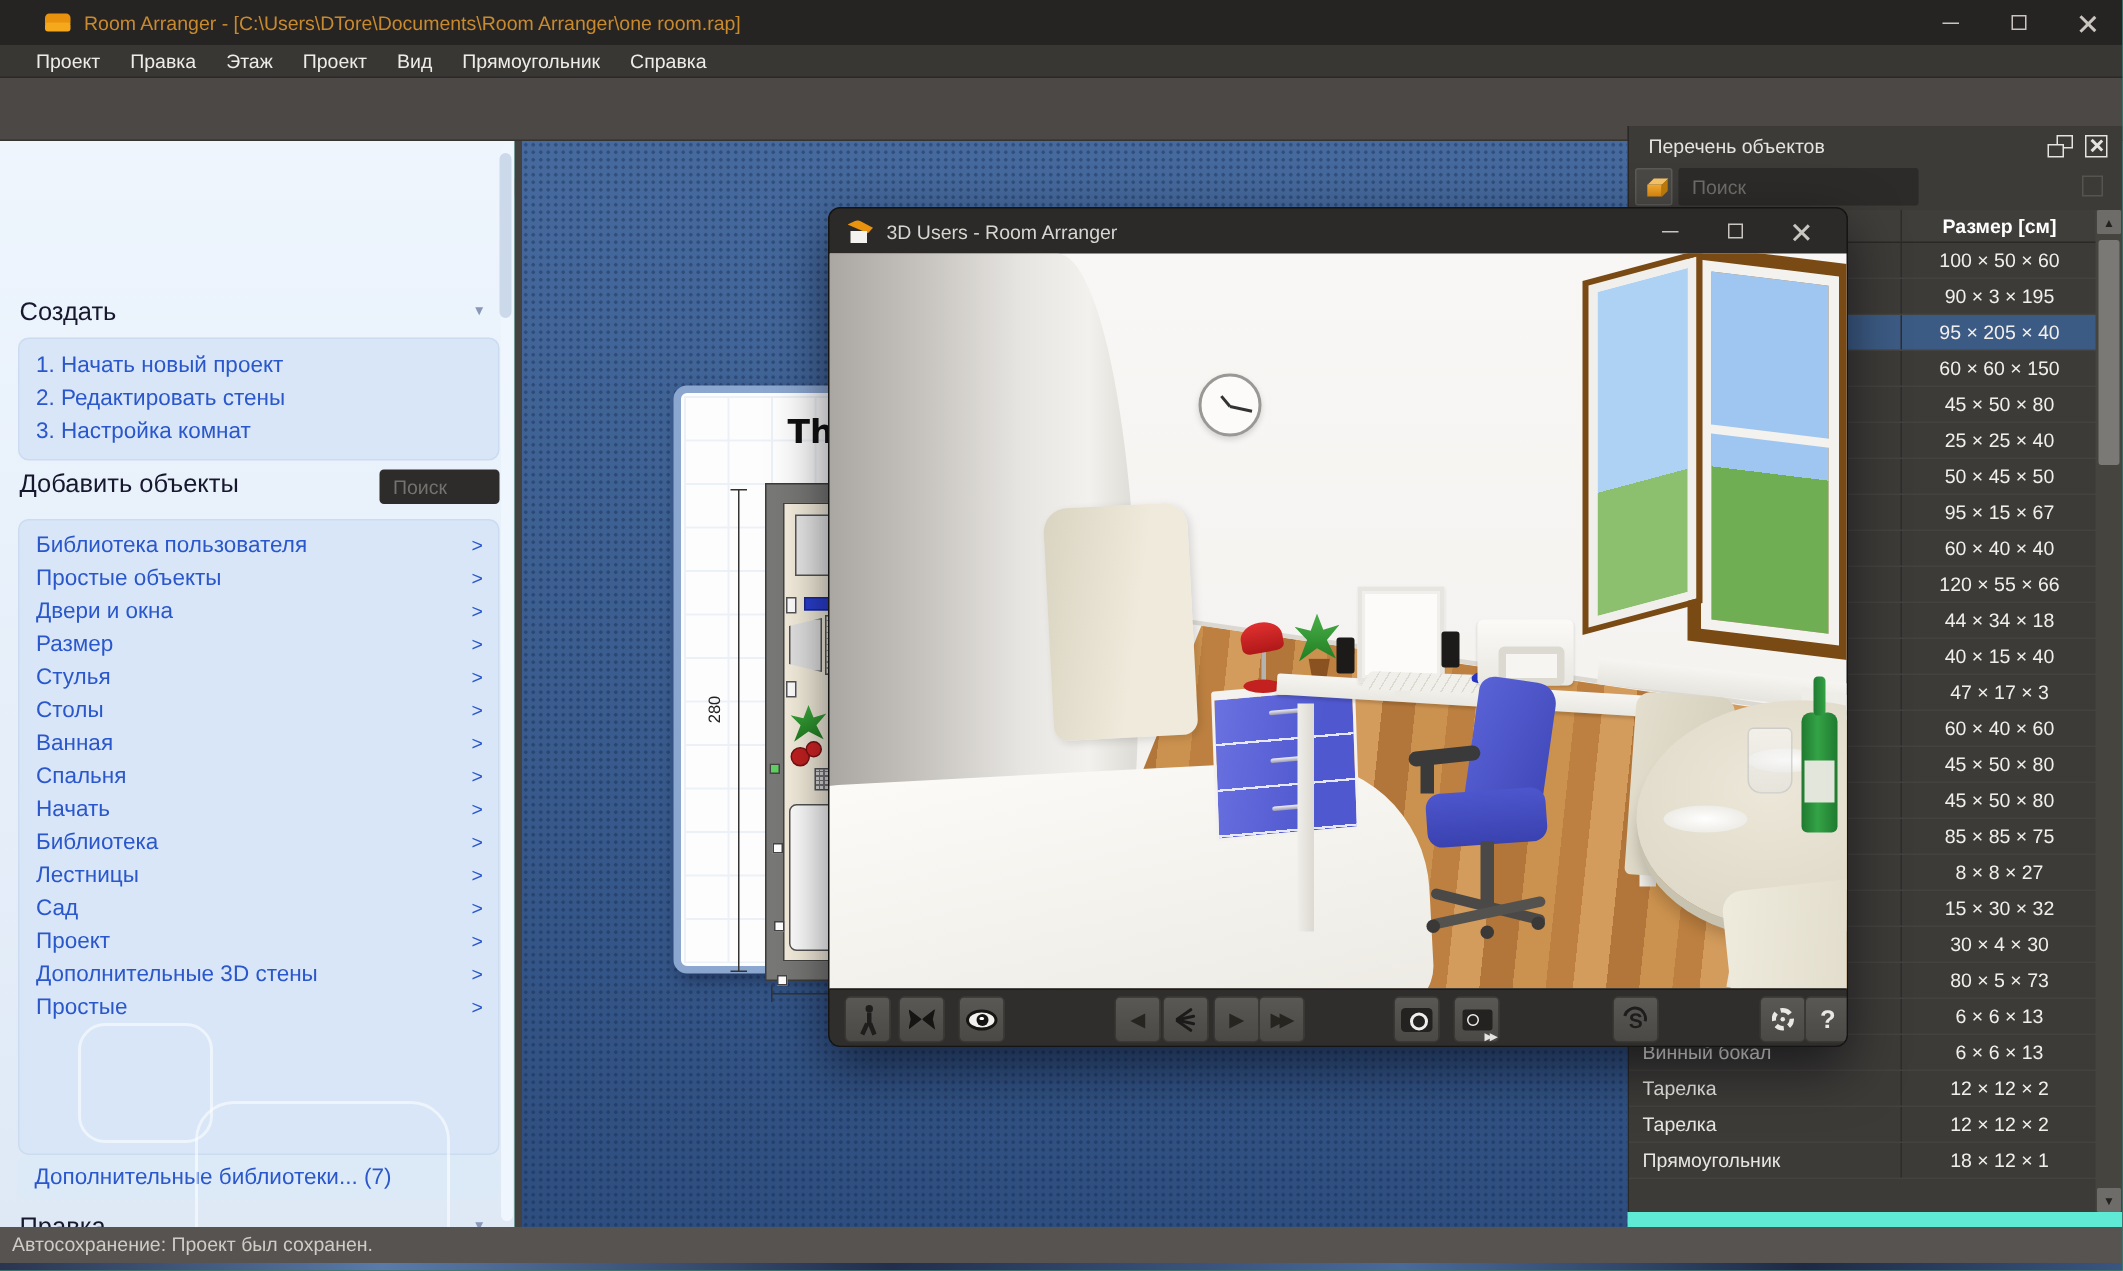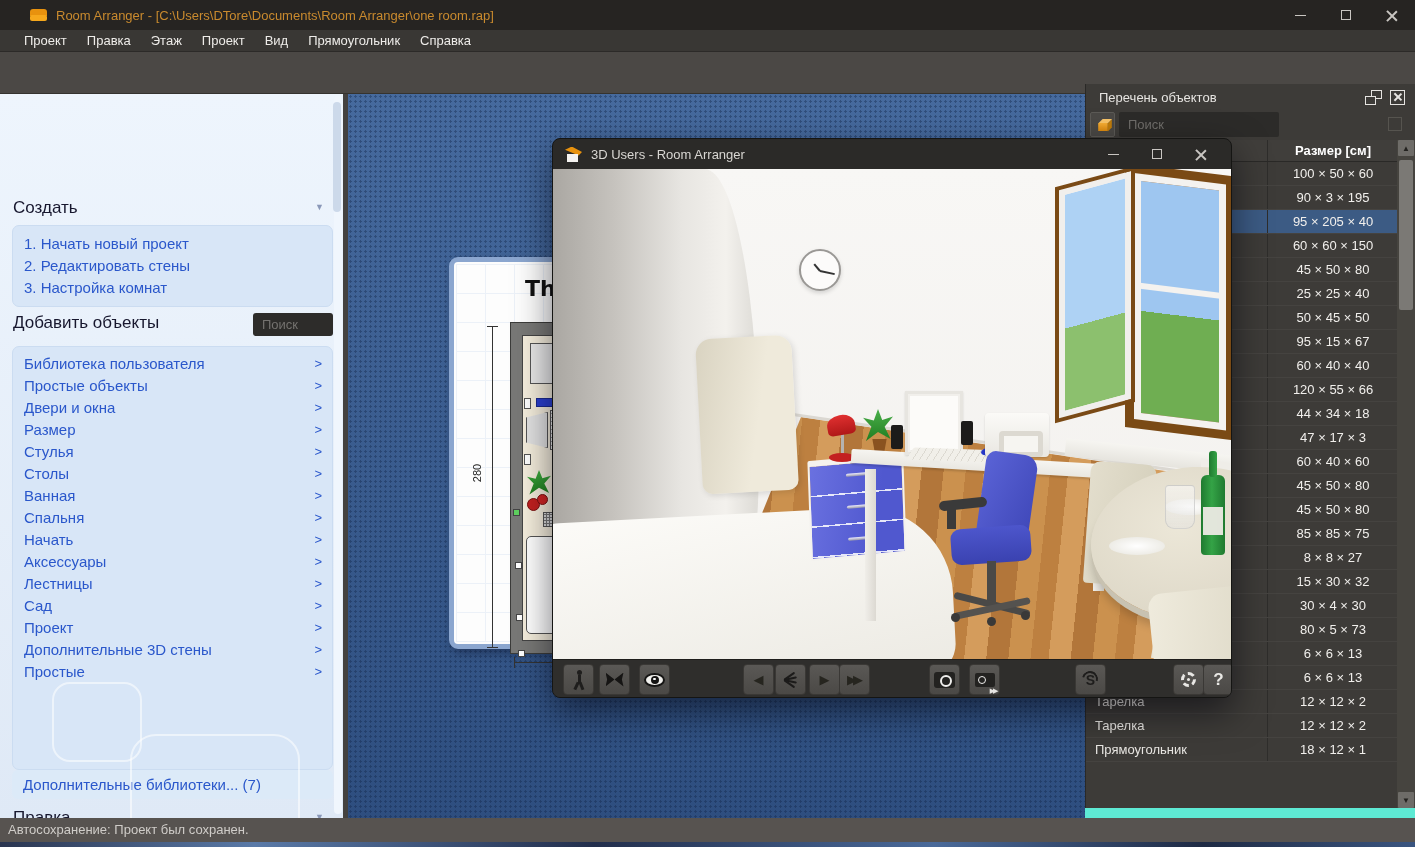--- a/index.html
+++ b/index.html
@@ -420,21 +420,21 @@
         </div>
         <div class="cat">
           <span>Спальня</span>
           <span class="chev">&gt;</span>
         </div>
         <div class="cat">
           <span>Начать</span>
           <span class="chev">&gt;</span>
         </div>
         <div class="cat">
-          <span>Аксессуары</span>
+          <span>Библиотека</span>
           <span class="chev">&gt;</span>
         </div>
         <div class="cat">
           <span>Лестницы</span>
           <span class="chev">&gt;</span>
         </div>
         <div class="cat">
           <span>Сад</span>
           <span class="chev">&gt;</span>
         </div>
@@ -550,20 +550,24 @@
           <div class="oname"></div>
           <div class="osize">60 × 40 × 40</div>
         </div>
         <div class="orow">
           <div class="oname"></div>
           <div class="osize">120 × 55 × 66</div>
         </div>
         <div class="orow">
           <div class="oname"></div>
           <div class="osize">44 × 34 × 18</div>
+        </div>
+        <div class="orow">
+          <div class="oname"></div>
+          <div class="osize">40 × 15 × 40</div>
         </div>
         <div class="orow">
           <div class="oname"></div>
           <div class="osize">47 × 17 × 3</div>
         </div>
         <div class="orow">
           <div class="oname"></div>
           <div class="osize">60 × 40 × 60</div>
         </div>
         <div class="orow">

